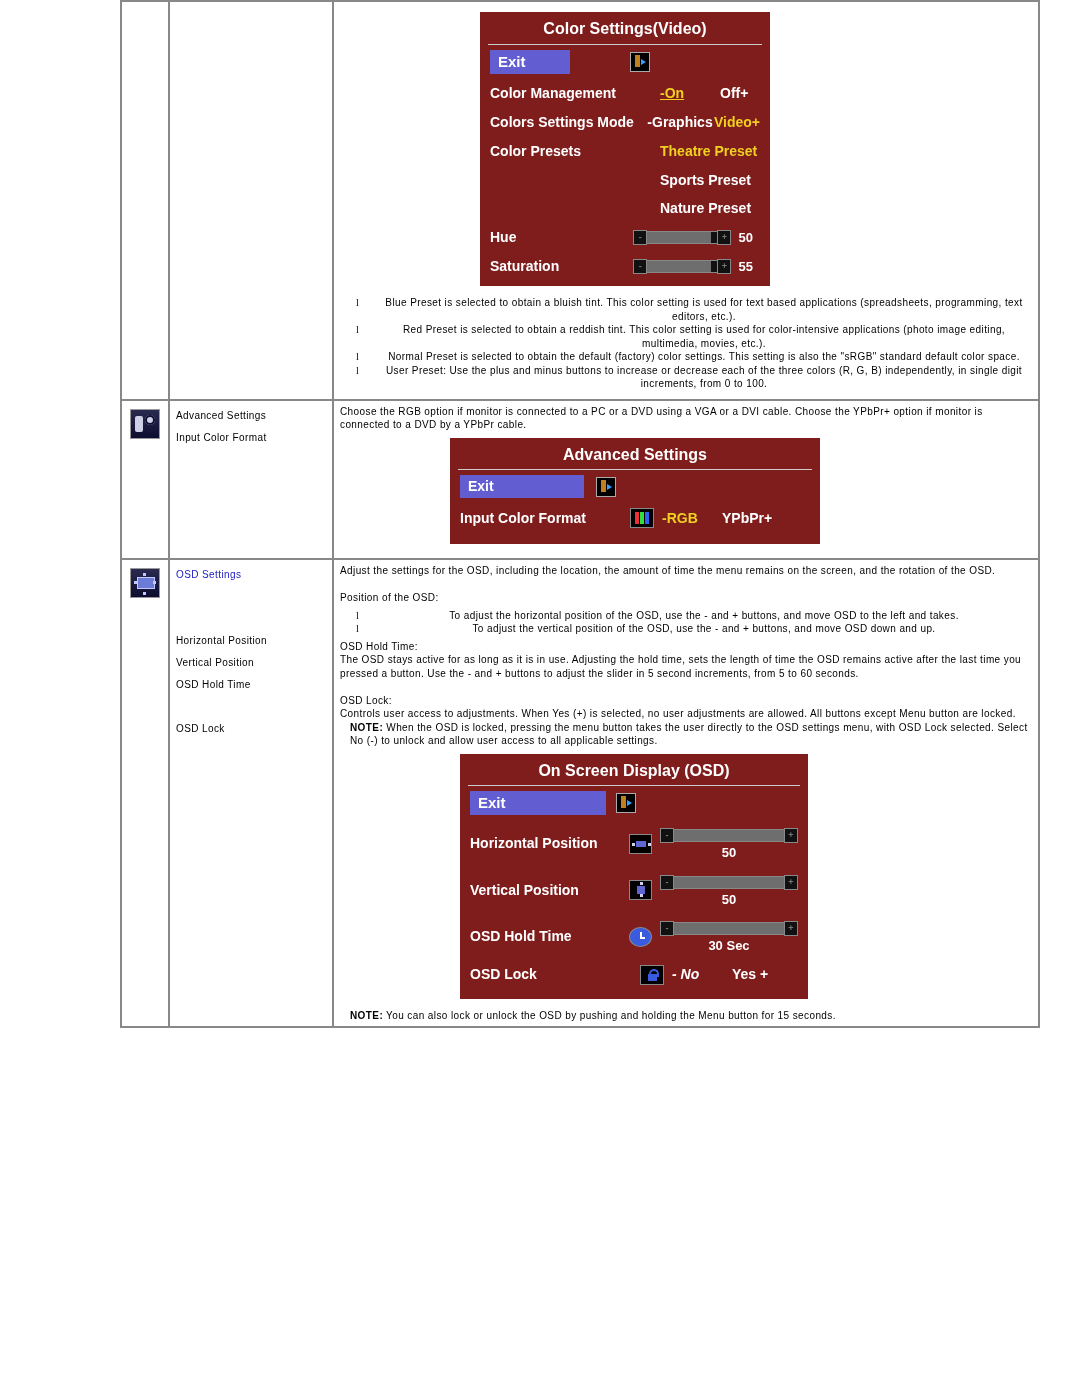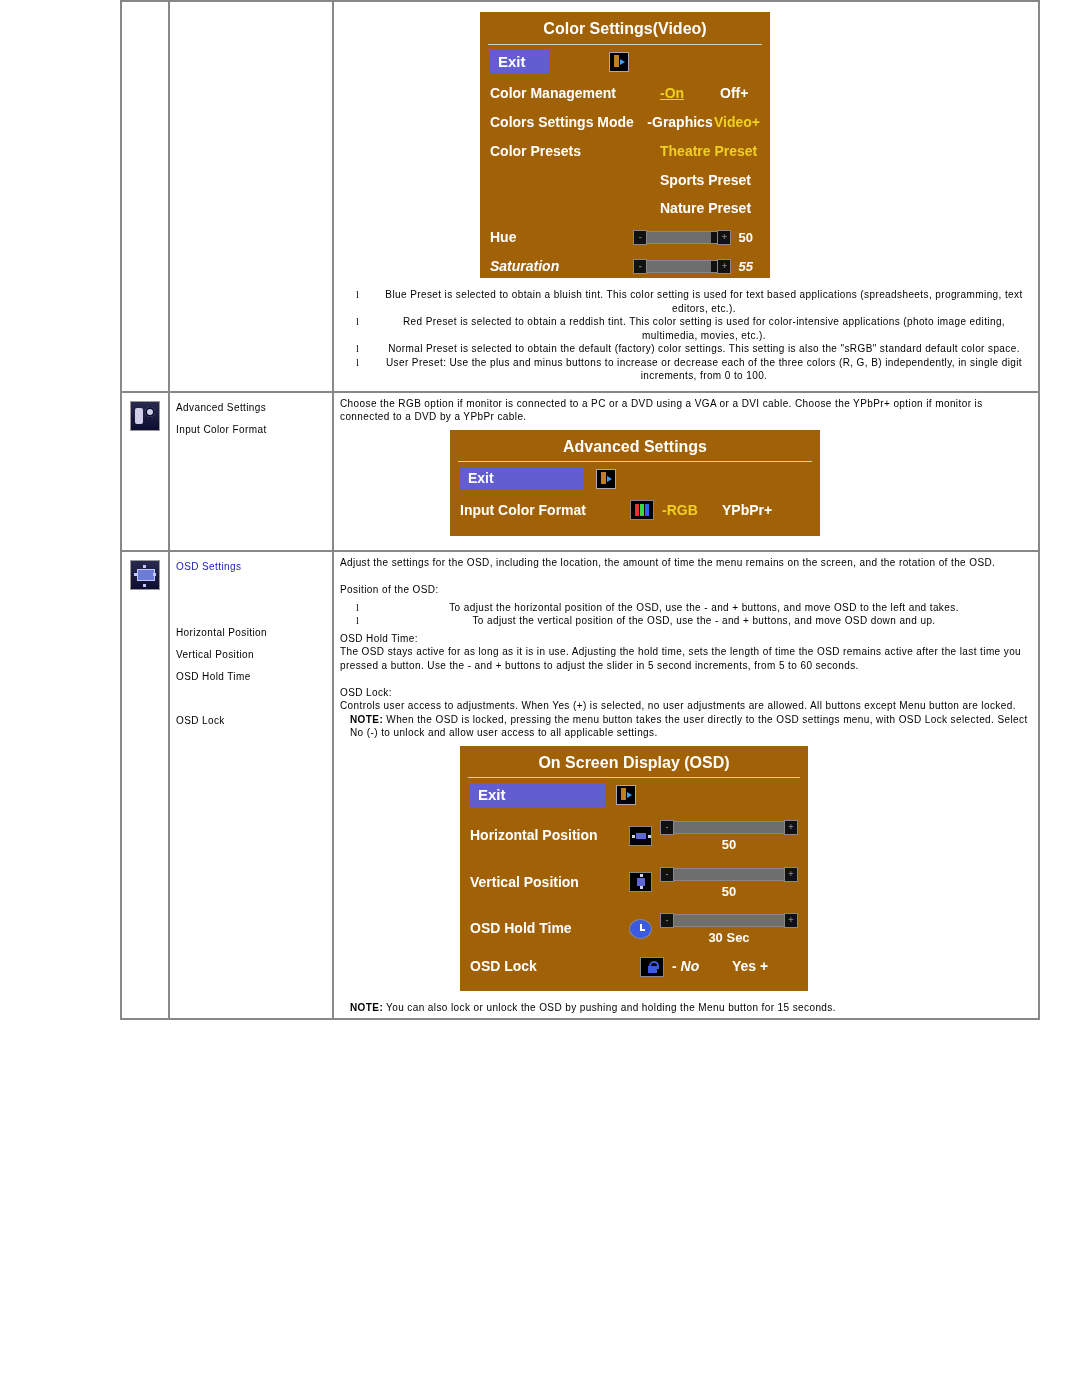--- a/index.html
+++ b/index.html
@@ -51,21 +51,21 @@
     text-align:center;
   }
   ul.l li:before{
     content:"l";
     position:absolute;
     left:-8px;
     top:0;
     font-family:Verdana;
   }
   .osd-box{
-    background:#a16207;
+    background:#7f1d1d;
     color:#fff;
     font-family:Arial,sans-serif;
     font-weight:bold;
     margin:6px auto 10px;
     letter-spacing:0px;
   }
   .osd-title{
     text-align:center;
     font-size:16px;
     padding:6px 0 4px;
@@ -75,21 +75,21 @@
     display:flex;
     align-items:center;
     padding:5px 10px;
     font-size:14px;
   }
   .osd-label{width:170px;}
   .exit-pill{
     display:inline-block;
     background:#625ed1;
     color:#fff;
-    padding:2px 23px 2px 8px;
+    padding:2px 44px 2px 8px;
     font-size:15px;
   }
   .exit-icon{
     display:inline-block;
     width:18px;height:18px;
     border:1px solid #aaa;
     background:#000;
     margin-left:60px;
     position:relative;
   }
@@ -188,21 +188,21 @@
       <span class="osd-label">Hue</span>
       <span class="slider">
                   <span class="cap">-</span>
                   <span class="bar">
                     <span class="notch"></span>
                   </span>
                   <span class="cap">+</span>
                 </span>
       <span class="num">50</span>
     </div>
-    <div class="osd-row" style="padding-bottom:2px;font-style:italic;">
+    <div class="osd-row" style="padding-bottom:10px;">
       <span class="osd-label">Saturation</span>
       <span class="slider">
                   <span class="cap">-</span>
                   <span class="bar">
                     <span class="notch"></span>
                   </span>
                   <span class="cap">+</span>
                 </span>
       <span class="num">55</span>
     </div>

